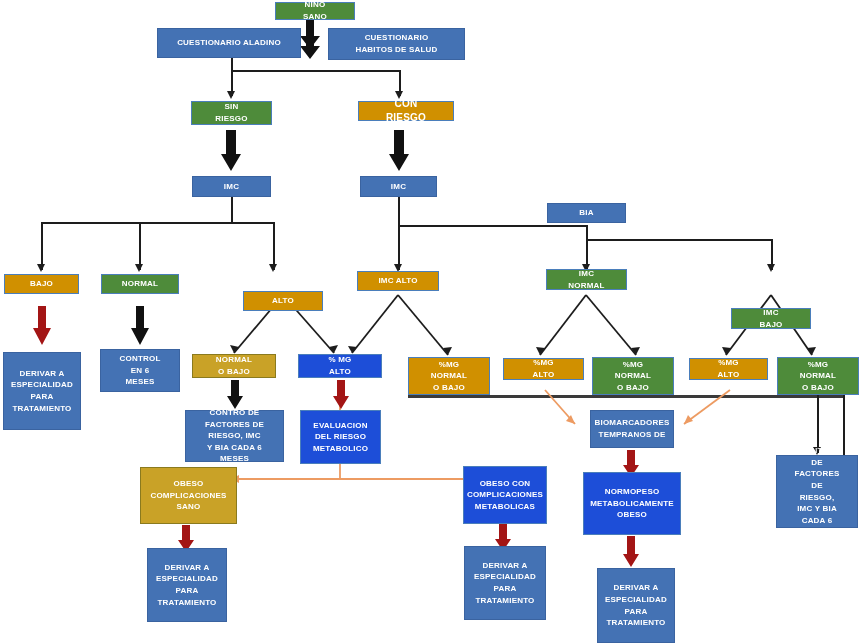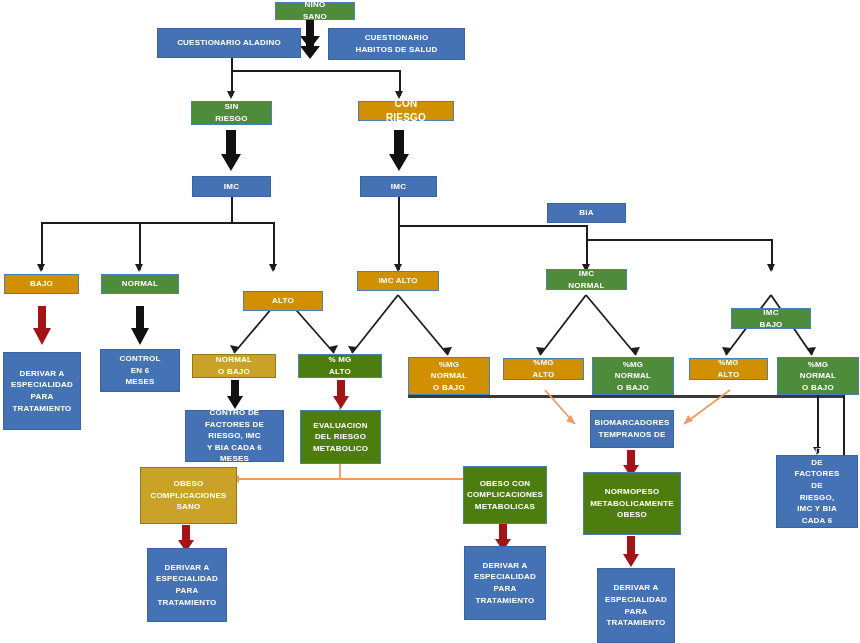--- a/index.html
+++ b/index.html
@@ -18,21 +18,21 @@
     letter-spacing:.2px;
     line-height:1.45;
     padding:2px 19px;
     border:1px solid #4a7ebb;
     z-index:5;
   }
   .blue   {background:#4472b4;border-color:#3a63a0;}
   .green  {background:#4e8b3a;border-color:#4a7ebb;}
   .gold   {background:#d09000;border-color:#4a7ebb;}
   .goldlt {background:#c9a227;border-color:#8a7a1e;}
-  .red    {background:#4d7c0f;border-color:#4a7ebb;}
+  .red    {background:#1d4ed8;border-color:#4a7ebb;}
 
   .ln{position:absolute;background:#1d1d1d;z-index:1;}
   .lnh{height:2px;}
   .lnv{width:2px;}
   .diag{position:absolute;z-index:1;pointer-events:none;}
   .fatarrow{position:absolute;z-index:4;}
 </style>
 </head>
 <body>
 

